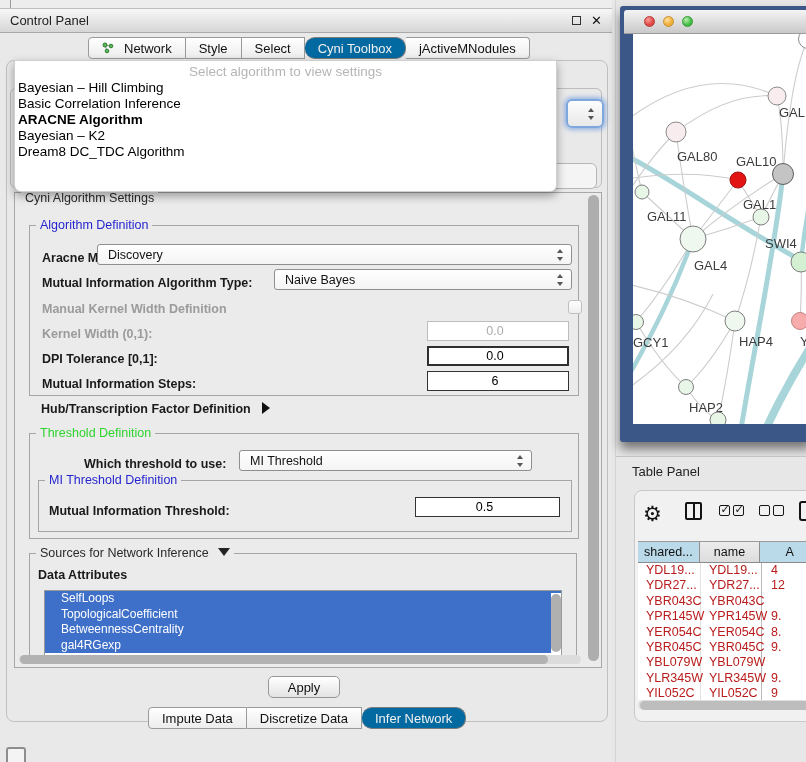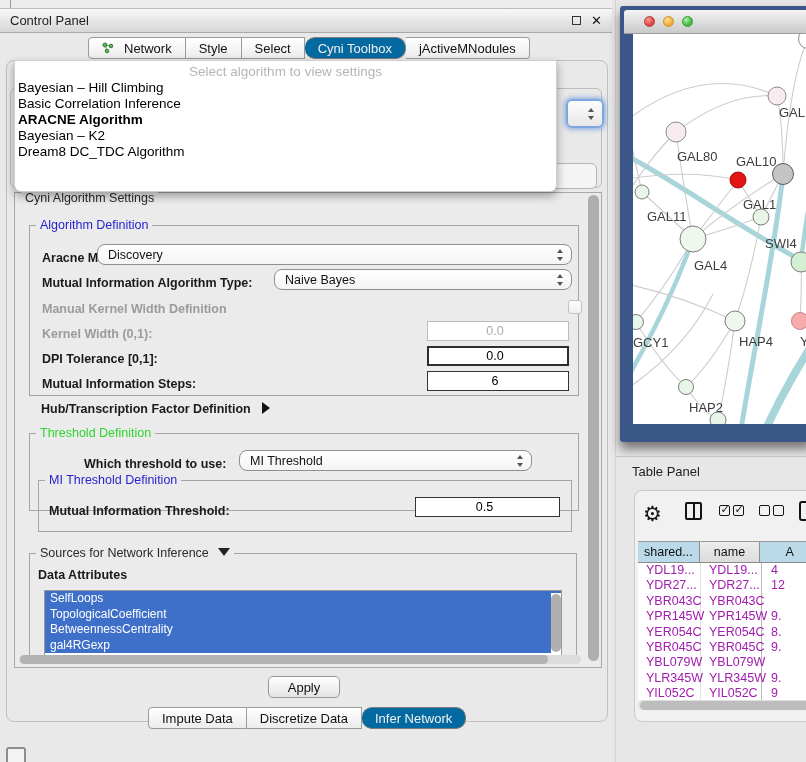--- a/index.html
+++ b/index.html
@@ -82,40 +82,40 @@
   .group-title { position:absolute; top:-8px; left:6px; background:#ebebeb; padding:0 4px; font-size:12.5px; white-space:nowrap; }
   .t-black { color:#2a2a2a; }
   .t-blue  { color:#2525cf; }
   .t-green { color:#2fd42f; }
 
   .lbl { position:absolute; font-size:12.5px; font-weight:bold; color:#1a1a1a; white-space:nowrap; }
   .lbl.dis { color:#9b9b9b; }
 
   .combo {
     position:absolute; height:21px; background:linear-gradient(#ffffff,#f4f4f4);
-    border:1px solid #8f8f8f; border-radius:8px;
+    border:1px solid #8f8f8f; border-radius:3px;
     display:flex; align-items:center; padding-left:10px; font-size:12.5px; color:#111;
   }
   .field {
     position:absolute; height:20px; background:#fff; font-size:12.5px;
     display:flex; align-items:center; justify-content:center; padding-right:6px;
   }
   .field.dis { border:1px solid #bcbcbc; color:#ababab; }
   .field.strong { border:2px solid #2e2e2e; color:#000; }
   .field.med { border:1px solid #333; color:#000; }
   .checkbox { position:absolute; width:14px; height:14px; border:1px solid #c0c0c0; border-radius:3px; background:linear-gradient(#fefefe,#efefef); }
 
   .tri-right { display:inline-block; width:0; height:0; border-top:6px solid transparent; border-bottom:6px solid transparent; border-left:8px solid #111; vertical-align:-1px; }
   .tri-down  { display:inline-block; width:0; height:0; border-left:6px solid transparent; border-right:6px solid transparent; border-top:8px solid #222; vertical-align:1px; }
 
   .attr-list {
     position:absolute; left:14px; top:36px; width:518px; height:66px;
     background:#fff; border:1px solid #9a9a9a; overflow:hidden;
   }
-  .attr-item { height:15.5px; line-height:15.5px; font-size:12px; padding-left:5px; color:#000; white-space:nowrap; }
+  .attr-item { height:15.5px; line-height:15.5px; font-size:12px; padding-left:16px; color:#000; white-space:nowrap; }
   .attr-item.selected { background:#3e6fc9; color:#fff; }
   .attr-vscroll { position:absolute; right:15px; top:39px; width:10px; height:60px; background:#fff; }
   .attr-vscroll .thumb { position:absolute; left:0; top:1px; width:10px; height:58px; border-radius:5px; background:#b0b0b0; }
 
   .apply-btn {
     position:absolute; left:268px; top:676px; width:72px; height:22px; z-index:4;
     background:linear-gradient(#ffffff,#e3e3e3); border:1px solid #979797; border-radius:5px;
     font-size:13px; color:#111; display:flex; align-items:center; justify-content:center;
   }
   .bottom-tabs { position:absolute; left:148px; top:707px; height:22px; display:flex; z-index:4; }
@@ -161,21 +161,21 @@
   .chk.checked::after { content:"✓"; position:absolute; left:0.5px; top:-3.5px; font-size:11px; font-weight:bold; color:#141414; }
   .page-ic { position:absolute; left:164px; top:10px; width:16px; height:20px; border:2px solid #141414; border-radius:3px; background:#f1f1f1; }
 
   .tp-header { position:absolute; left:3px; top:50px; width:182px; height:22px; display:flex; border-top:1px solid #9a9a9a; border-bottom:1px solid #8b8b8b; }
   .tp-hcell { height:100%; display:flex; align-items:center; justify-content:center; font-size:12.5px; color:#111; border-right:1px solid #8f8f8f; }
   .tp-hcell.hl { background:#bbdae9; }
   .tp-hcell.plain { background:linear-gradient(#ececec,#dcdcdc); }
   .tp-body { position:absolute; left:3px; top:72px; width:182px; height:137px; background:#fff; overflow:hidden; }
   .tp-colline { position:absolute; top:0; width:1px; height:100%; background:#b9b9b9; }
   .tp-row { position:relative; height:15.4px; }
-  .tp-row span { position:absolute; top:0; font-size:12.5px; line-height:15.4px; color:#a21caf; white-space:nowrap; }
+  .tp-row span { position:absolute; top:0; font-size:12.5px; line-height:15.4px; color:#b91c1c; white-space:nowrap; }
   .tp-row .c0 { left:8px; } .tp-row .c1 { left:71px; } .tp-row .c2 { left:133px; }
   .tp-hscroll { position:absolute; left:3px; top:209px; width:176px; height:10px; background:#e0e0e0; border-radius:5px; }
   .tp-hscroll .thumb { position:absolute; left:2px; top:0.5px; width:178px; height:9px; background:#bdbdbd; border-radius:5px; }
 </style>
 </head>
 <body>
 
 <div class="screen">
 
   <div class="top-strip"></div>
@@ -262,21 +262,21 @@
       <div class="field med" style="left:397px; top:145px; width:142px;">
         <span>6</span>
       </div>
     </div>
 
     <div class="lbl" style="left:26px; top:209px;">
       <span>Hub/Transcription Factor Definition</span>
       <span class="tri-right" style="margin-left:8px;"></span>
     </div>
 
-    <div class="group" style="left:14px; top:240px; width:550px; height:78px;">
+    <div class="group" style="left:14px; top:240px; width:550px; height:106px;">
       <div class="group-title t-green">Threshold Definition</div>
       <div class="lbl" style="left:54px; top:23px;">Which threshold to use:</div>
       <div class="combo" style="left:209px; top:16px; width:293px;">
         <span>MI Threshold</span>
         <span class="stepper"></span>
       </div>
       <div class="group" style="left:8px; top:46px; width:534px; height:52px;">
         <div class="group-title t-blue">MI Threshold Definition</div>
         <div class="lbl" style="left:10px; top:23px;">Mutual Information Threshold:</div>
         <div class="field med" style="left:376px; top:16px; width:145px;">

